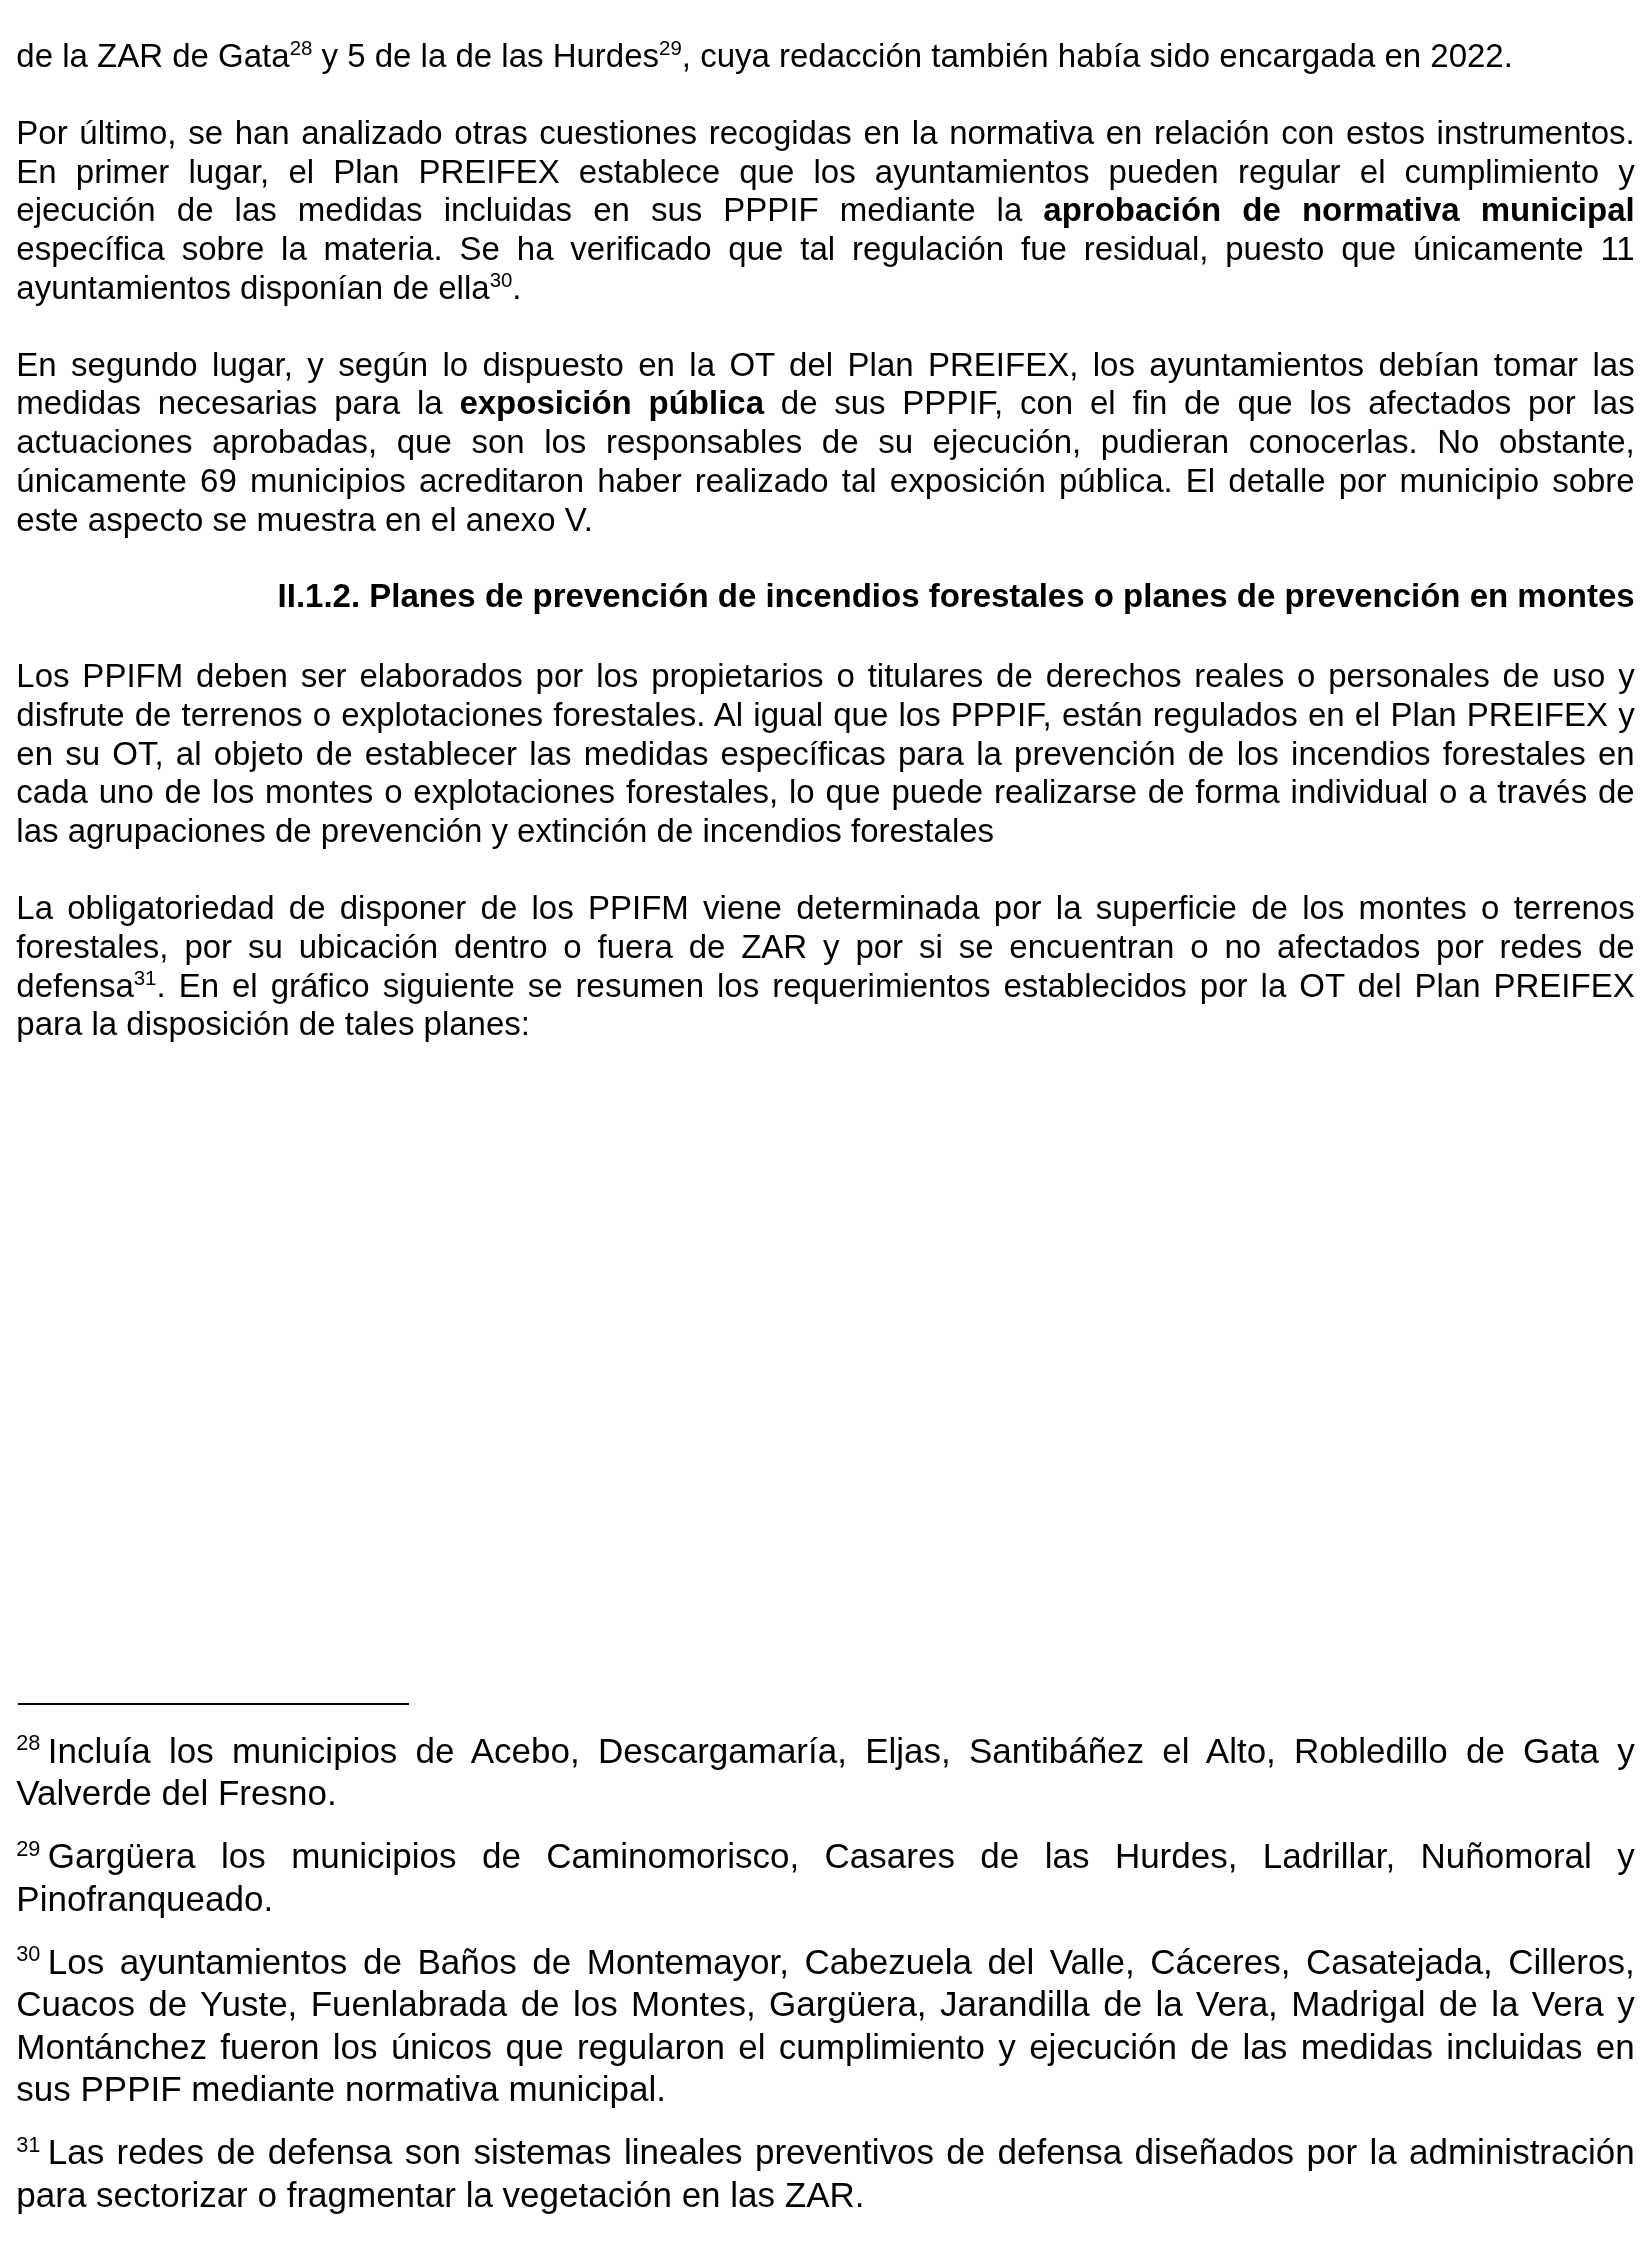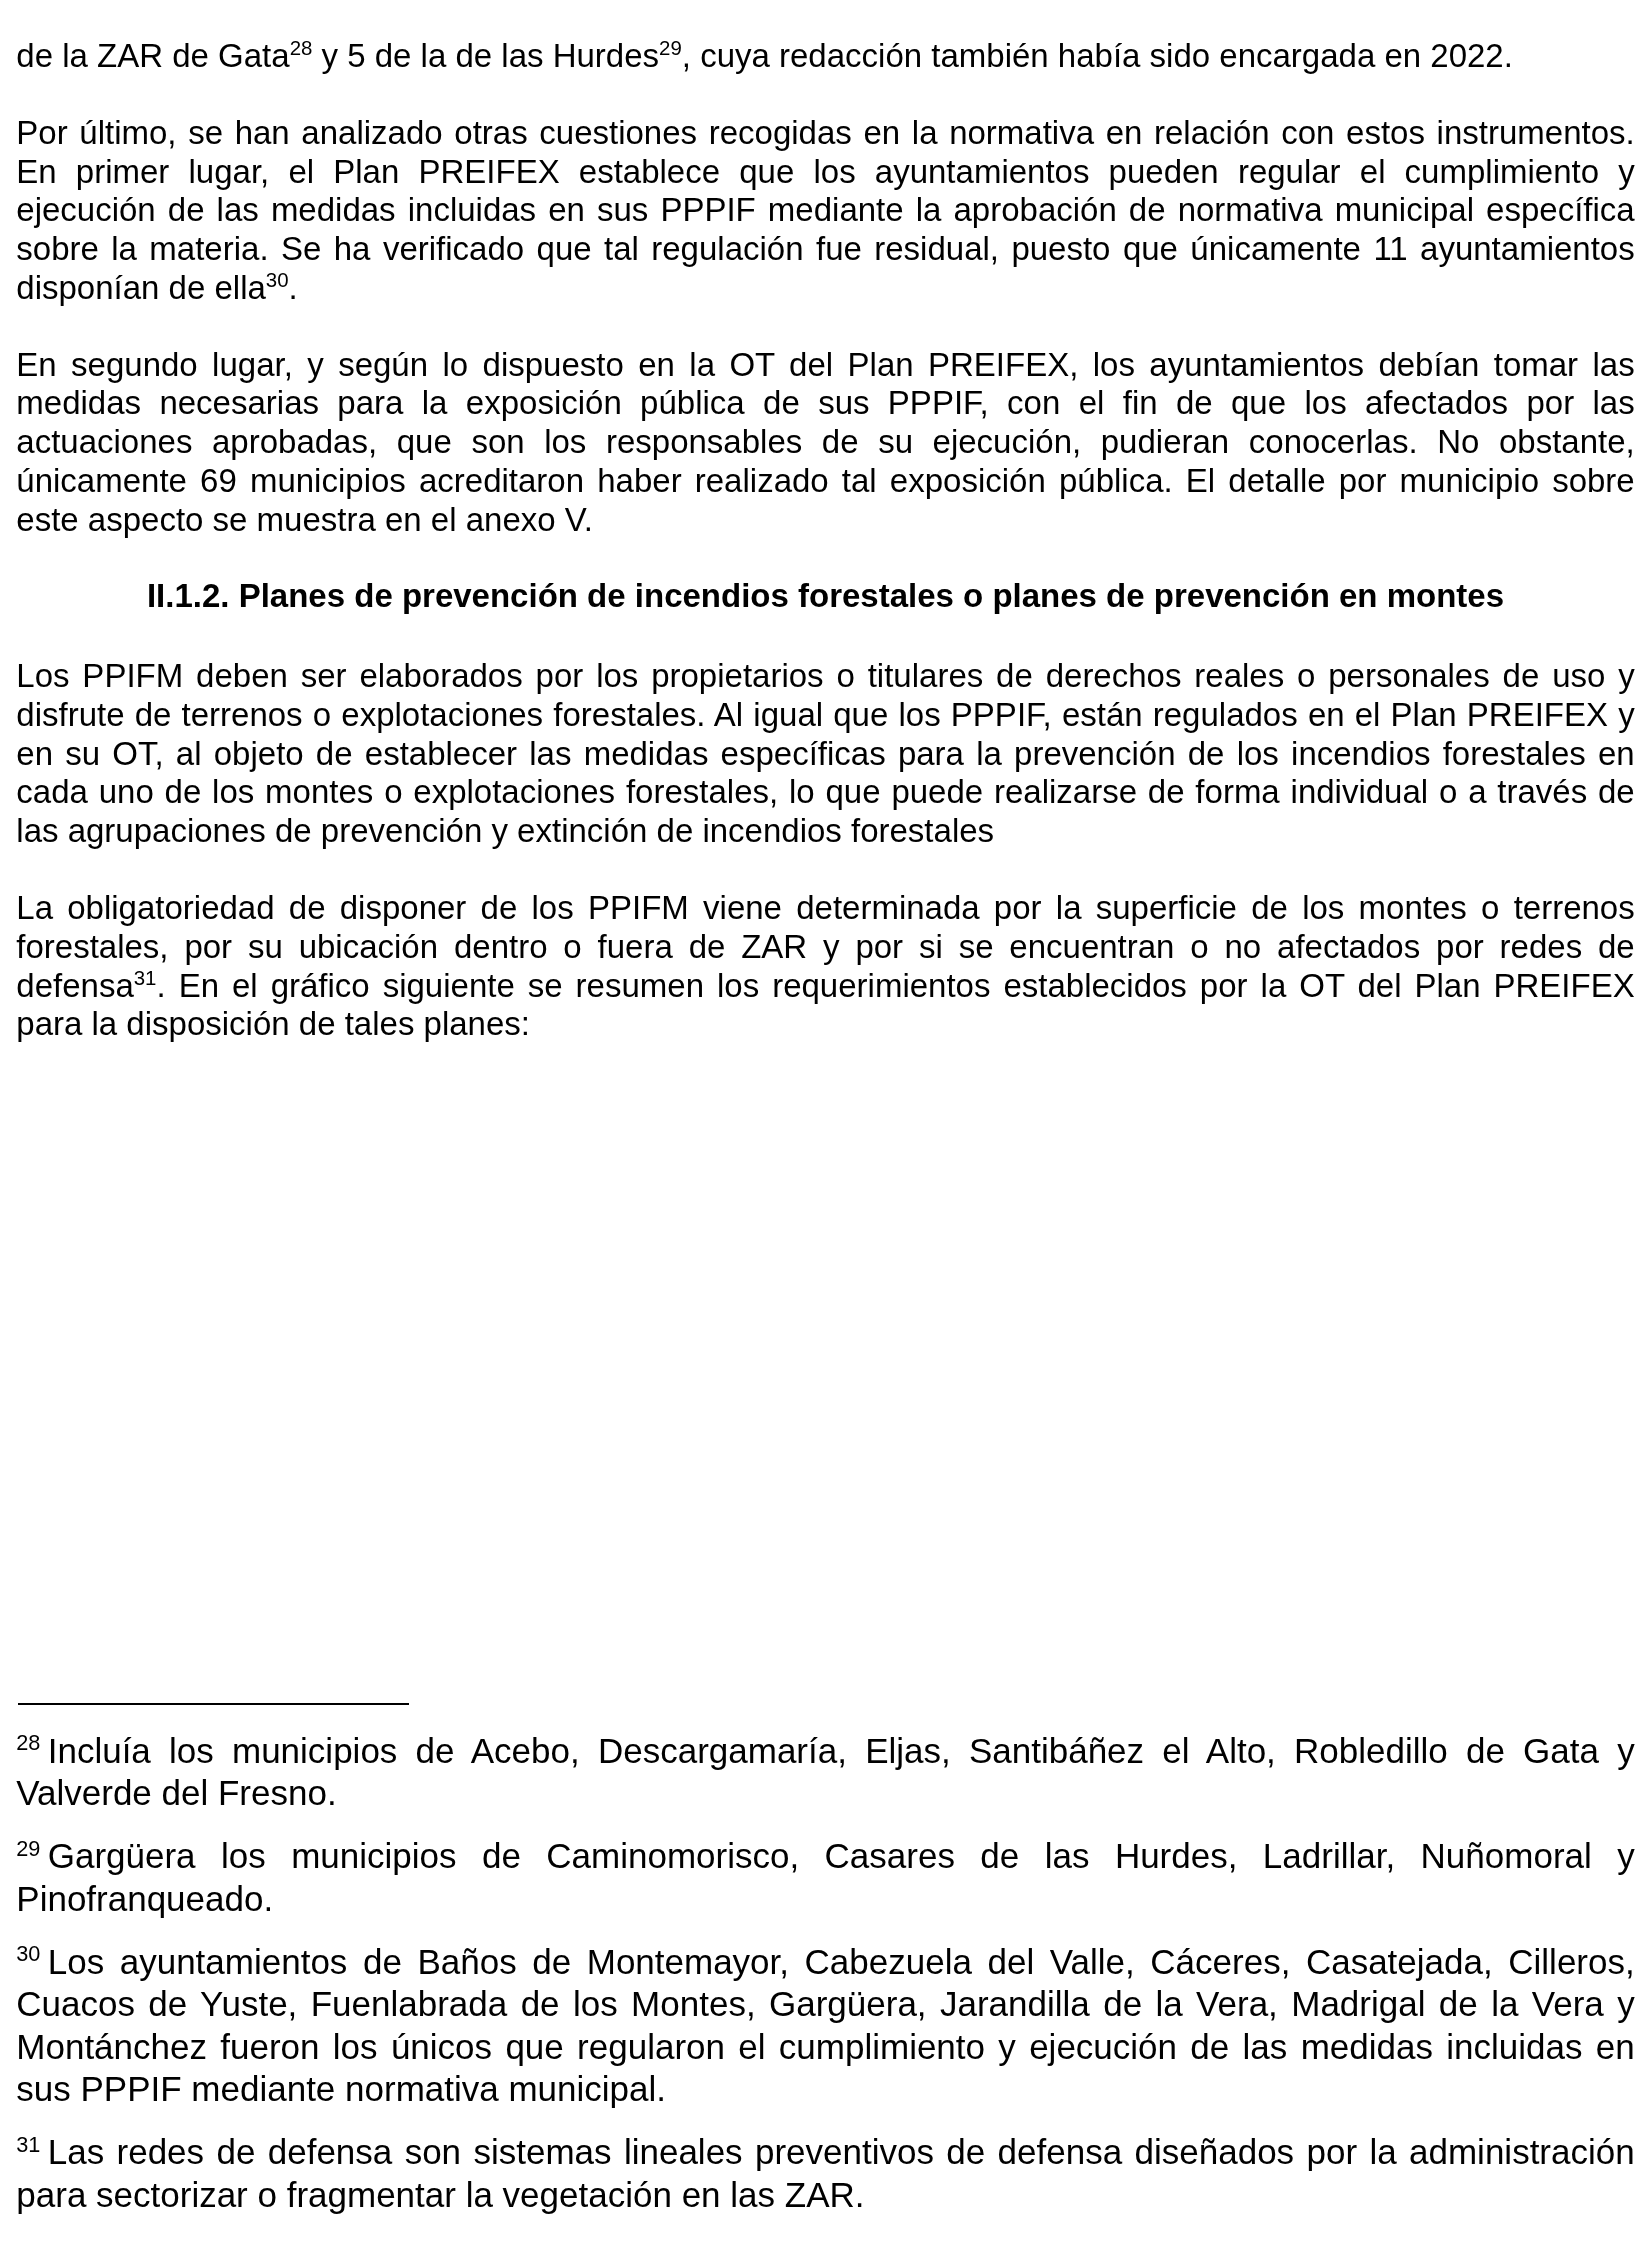--- a/index.html
+++ b/index.html
@@ -26,24 +26,24 @@
   }
   p.para {
     margin: 0 0 38px 0;
     text-align: justify;
   }
   h2.section-heading {
     font-size: 33px;
     line-height: 1.175;
     font-weight: bold;
     margin: 6.5px 0 41px 0;
-    text-align: center;
+    text-align: right;
   }
   .b {
-    font-weight: normal;
+    font-weight: bold;
   }
   sup.fn-ref {
     font-size: 0.62em;
     line-height: 0;
     vertical-align: super;
   }
   .spacer {
     flex: 1 1 auto;
   }
   .footnotes {

